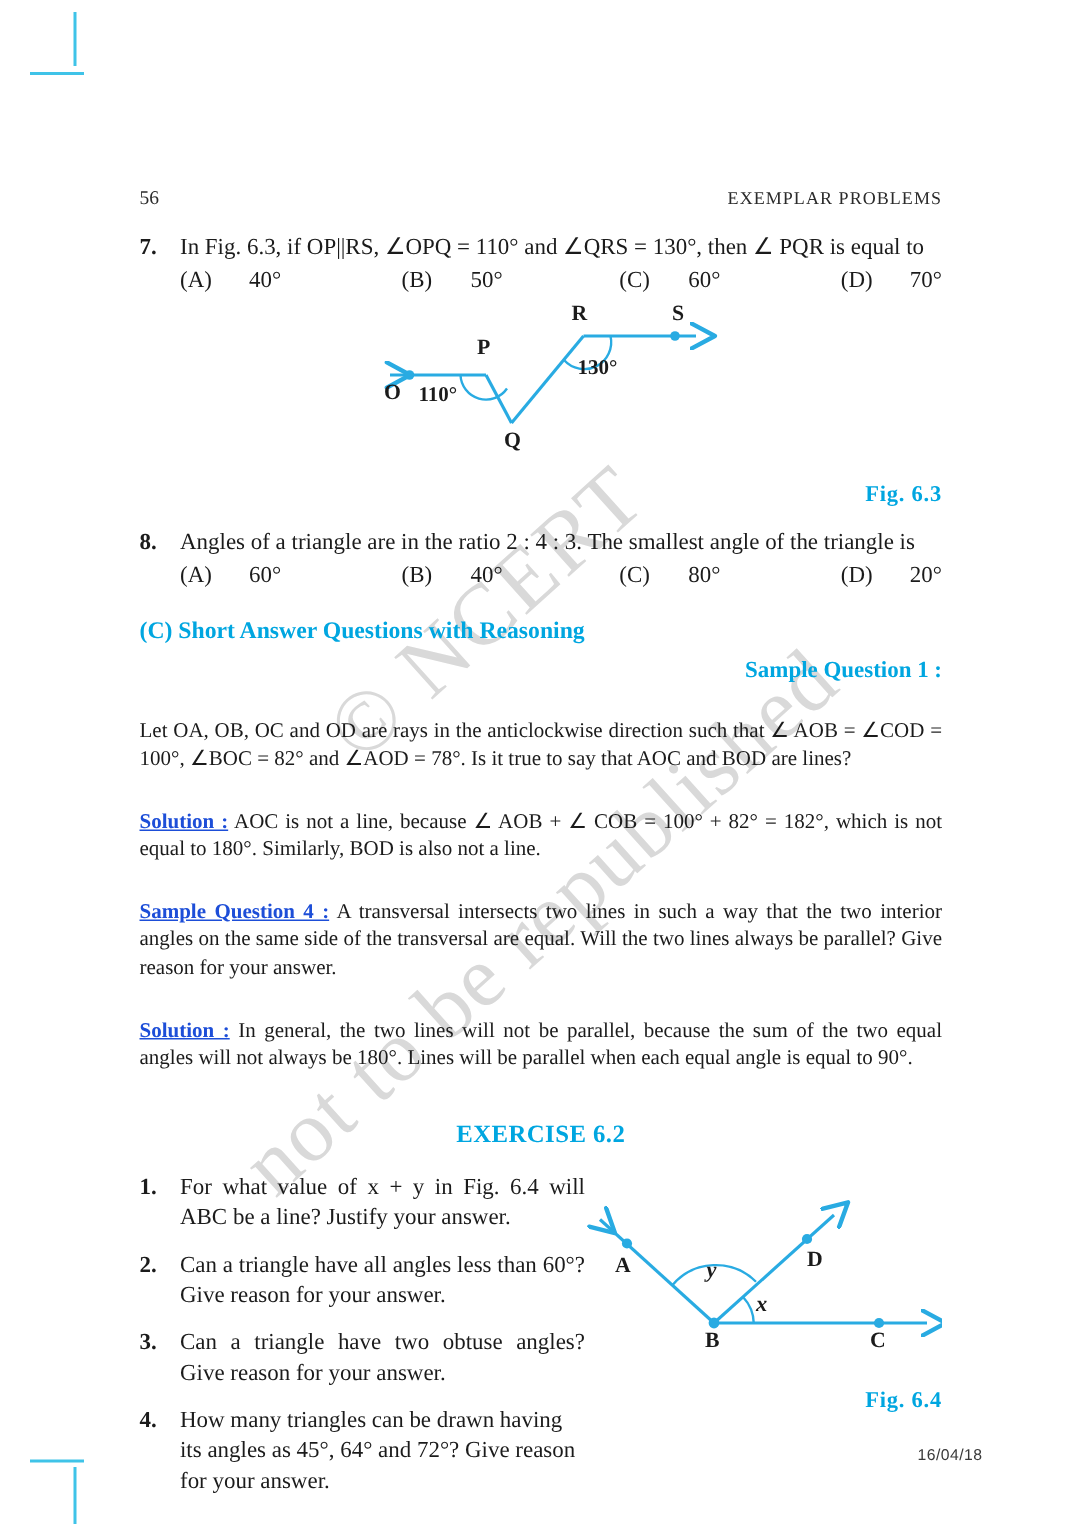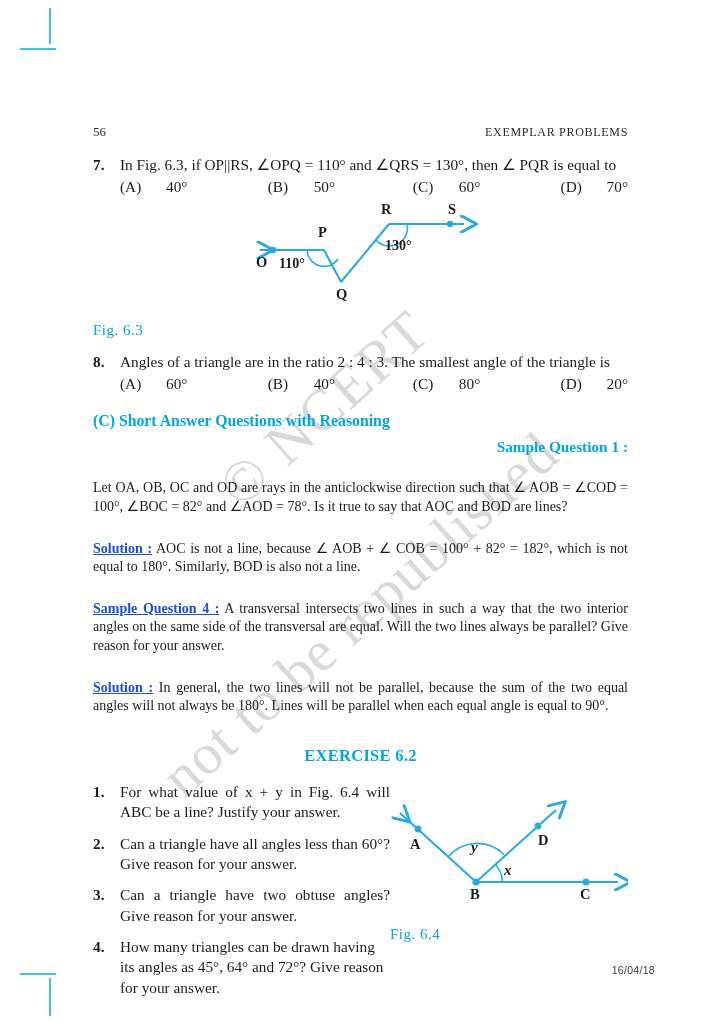--- a/index.html
+++ b/index.html
@@ -168,23 +168,23 @@
     width: 27px;
     flex: 0 0 27px;
   }
   .q2 .body { flex: 1 1 auto; text-align: justify; }
   .q2 .body.nojust { text-align: left; }
 
   
   .figbox { position: relative; }
   .figcap {
     color: #00a6e0;
-    font-weight: normal;
+    font-weight: bold;
     font-size: 15px;
-    text-align: left;
+    text-align: right;
     letter-spacing: 0.5px;
   }
   .fig63-wrap {
     margin-top: 6px;
     position: relative;
     height: 118px;
   }
   .fig63-cap { margin-top: 2px; }
 
   .fig-label {

